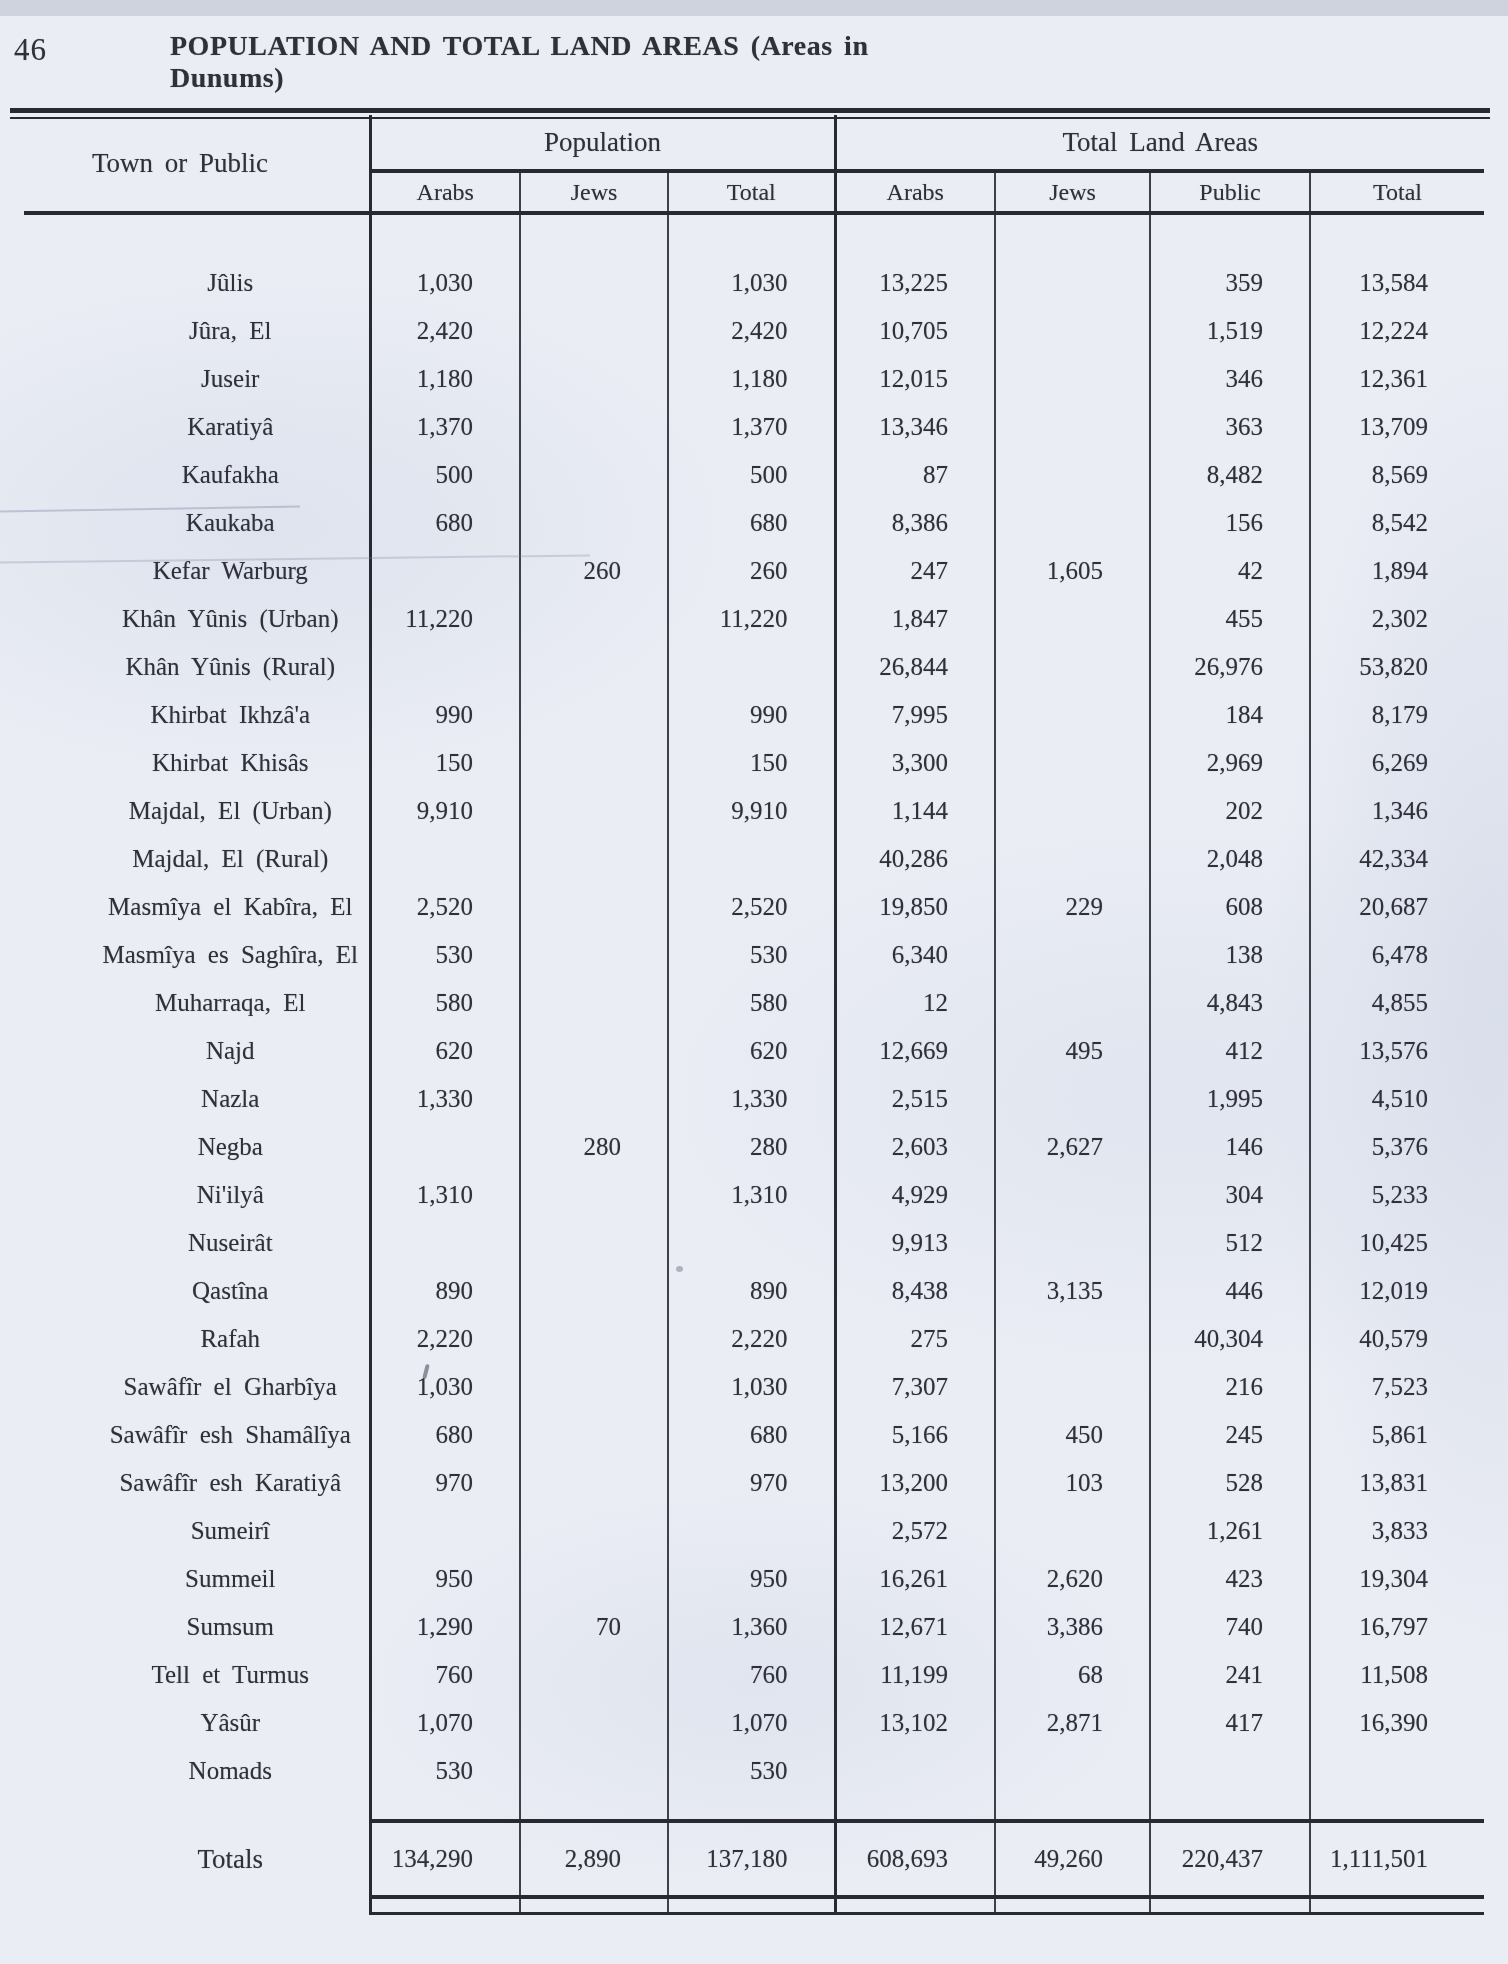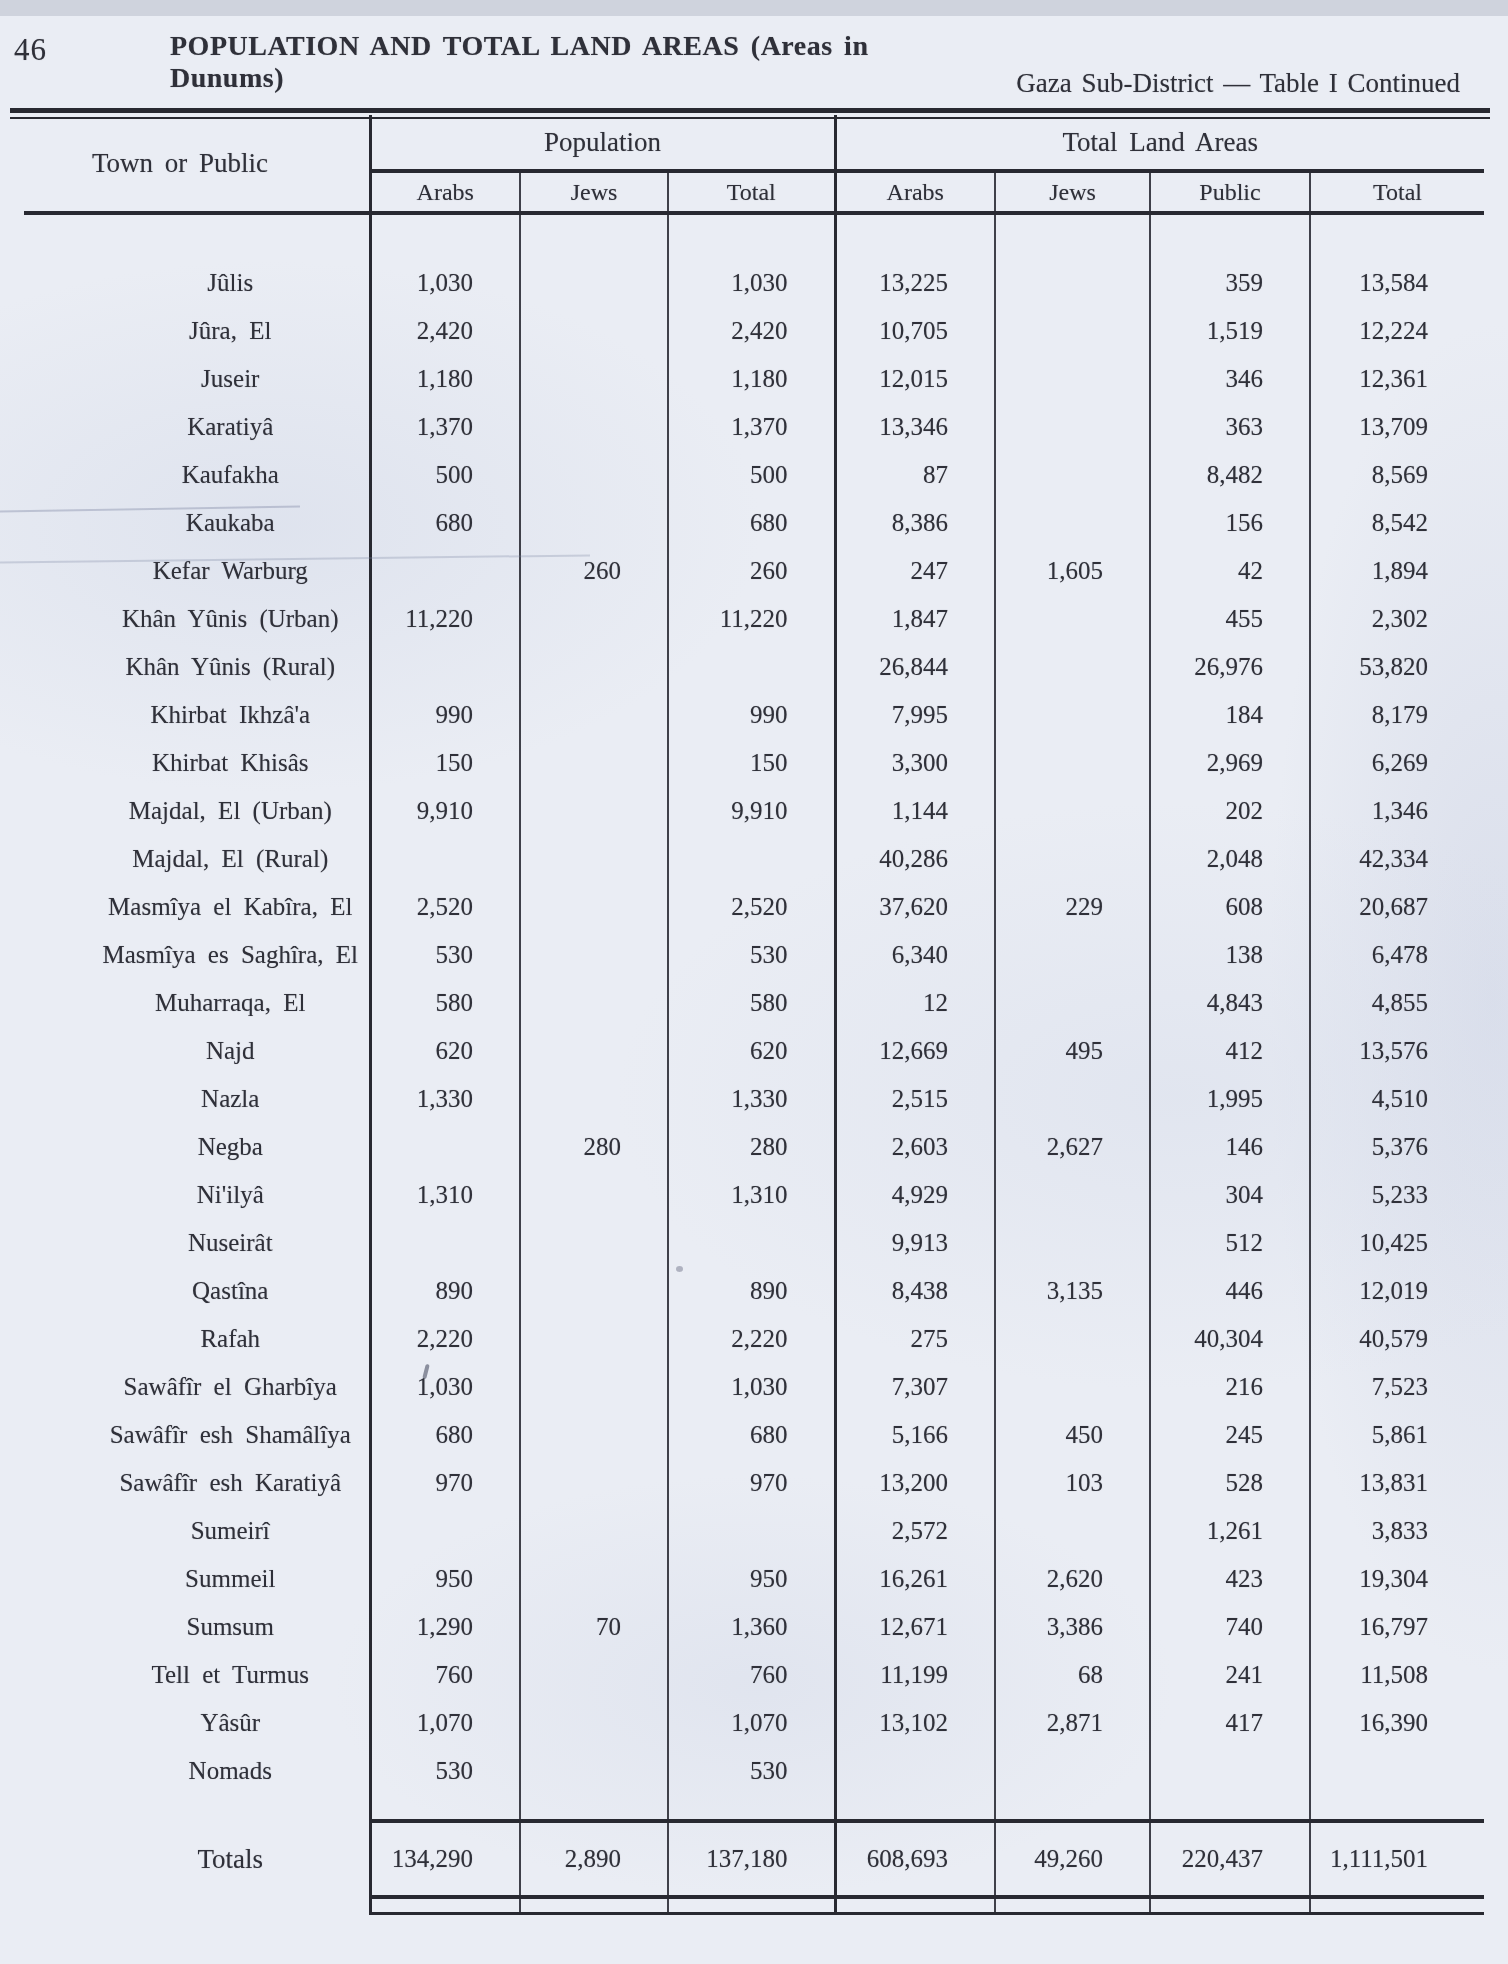--- a/index.html
+++ b/index.html
@@ -84,21 +84,20 @@
   .art-mark{left:424px;top:1348px;width:4px;height:15px;border-radius:3px;background:rgba(75,80,100,.6);transform:rotate(14deg);}
   .art-dot{left:676px;top:1250px;width:7px;height:6px;border-radius:50%;background:rgba(125,130,150,.55);}
 </style>
 </head>
 <body>
 
 <div id="page">
 
   <div class="pageno">46</div>
   <div class="title">POPULATION AND TOTAL LAND AREAS (Areas in Dunums)</div>
-  <div class="subtitle">Gaza Sub-District — Table I Continued</div>
   <div class="top-rule"></div>
 
   <table>
     <colgroup>
       <col style="width:346px">
         <col style="width:150px">
         <col style="width:148px">
         <col style="width:167px">
       <col style="width:160px">
         <col style="width:155px">
@@ -260,21 +259,21 @@
     <td class="c4 num">40,286</td>
     <td class="c5 num"></td>
     <td class="c6 num">2,048</td>
     <td class="c7 num">42,334</td>
   </tr>
         <tr class="datarow">
     <td class="c0 town">Masmîya el Kabîra, El</td>
     <td class="c1 num">2,520</td>
     <td class="c2 num"></td>
     <td class="c3 num">2,520</td>
-    <td class="c4 num">37,620</td>
+    <td class="c4 num">19,850</td>
     <td class="c5 num">229</td>
     <td class="c6 num">608</td>
     <td class="c7 num">20,687</td>
   </tr>
         <tr class="datarow">
     <td class="c0 town">Masmîya es Saghîra, El</td>
     <td class="c1 num">530</td>
     <td class="c2 num"></td>
     <td class="c3 num">530</td>
     <td class="c4 num">6,340</td>

